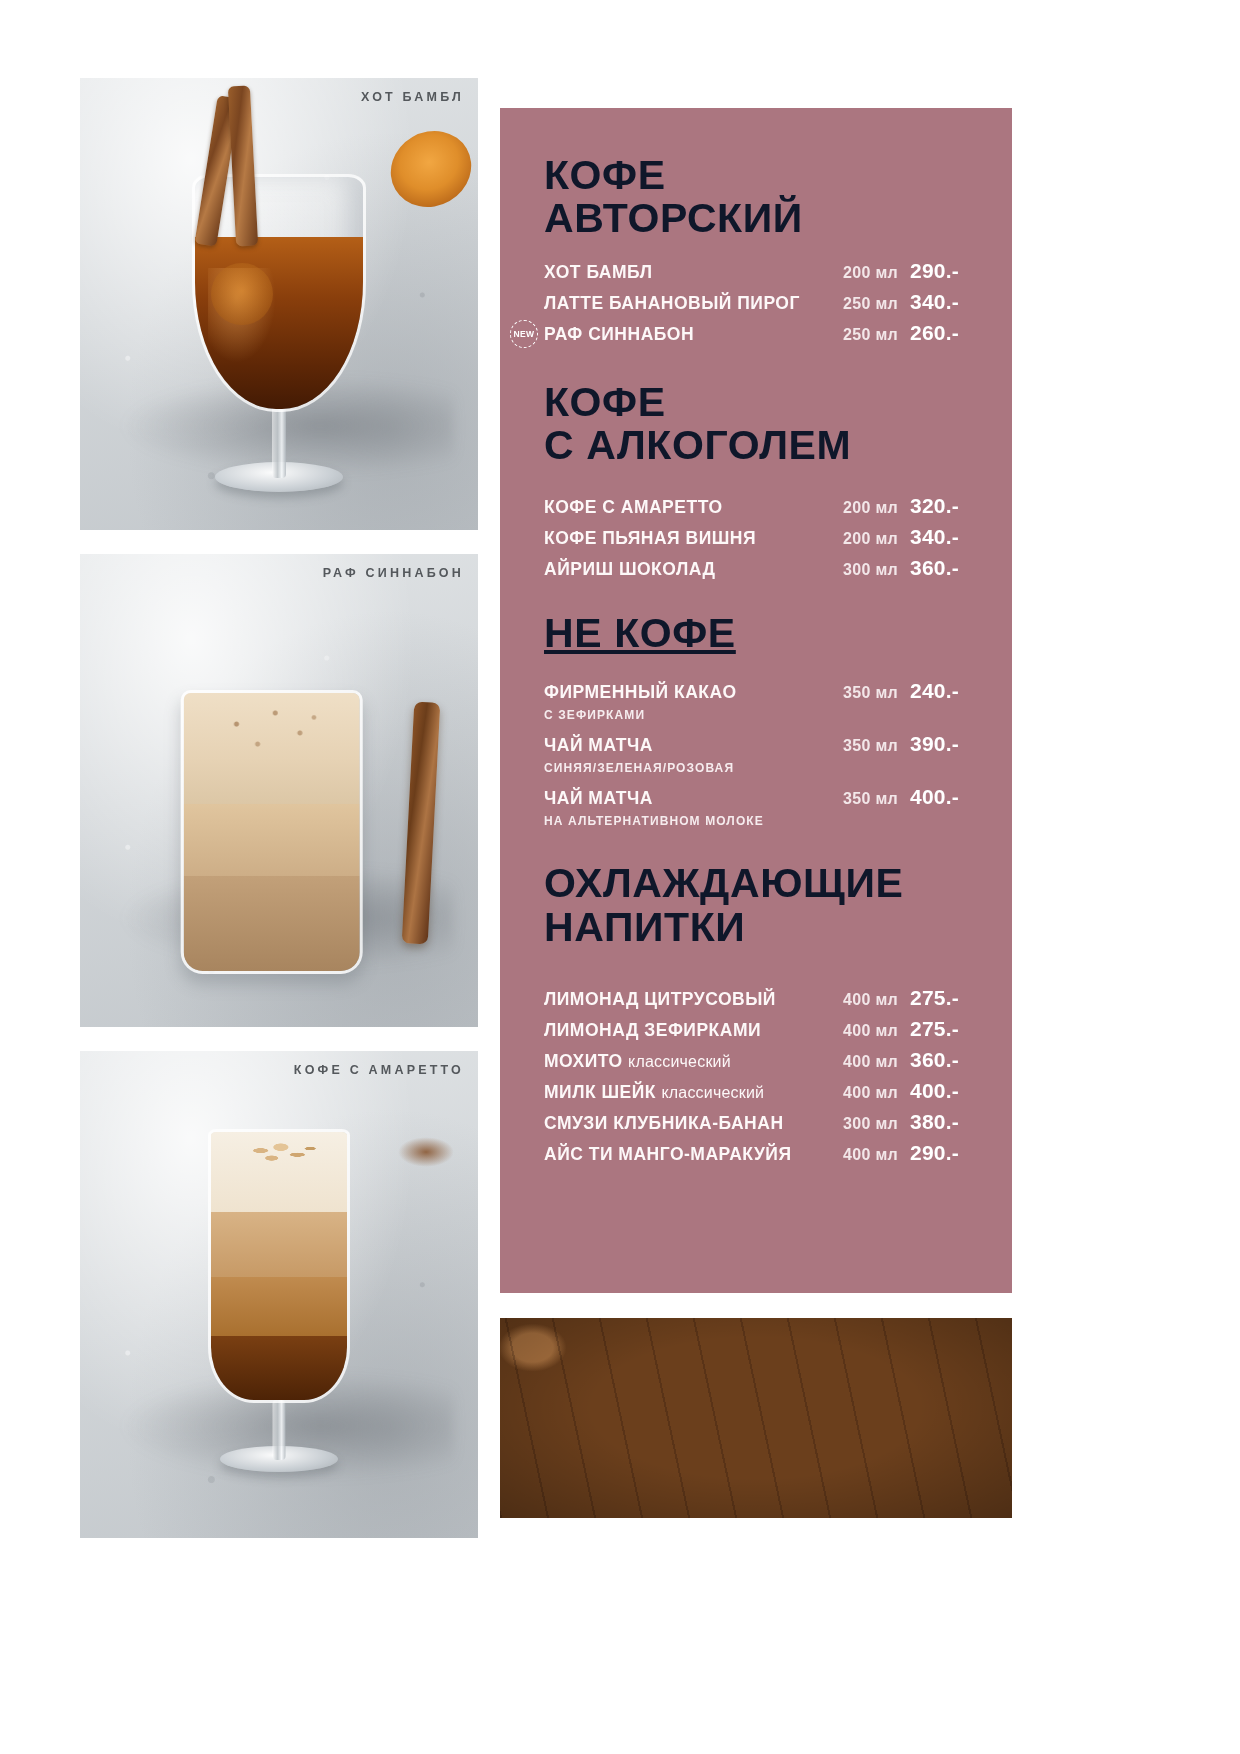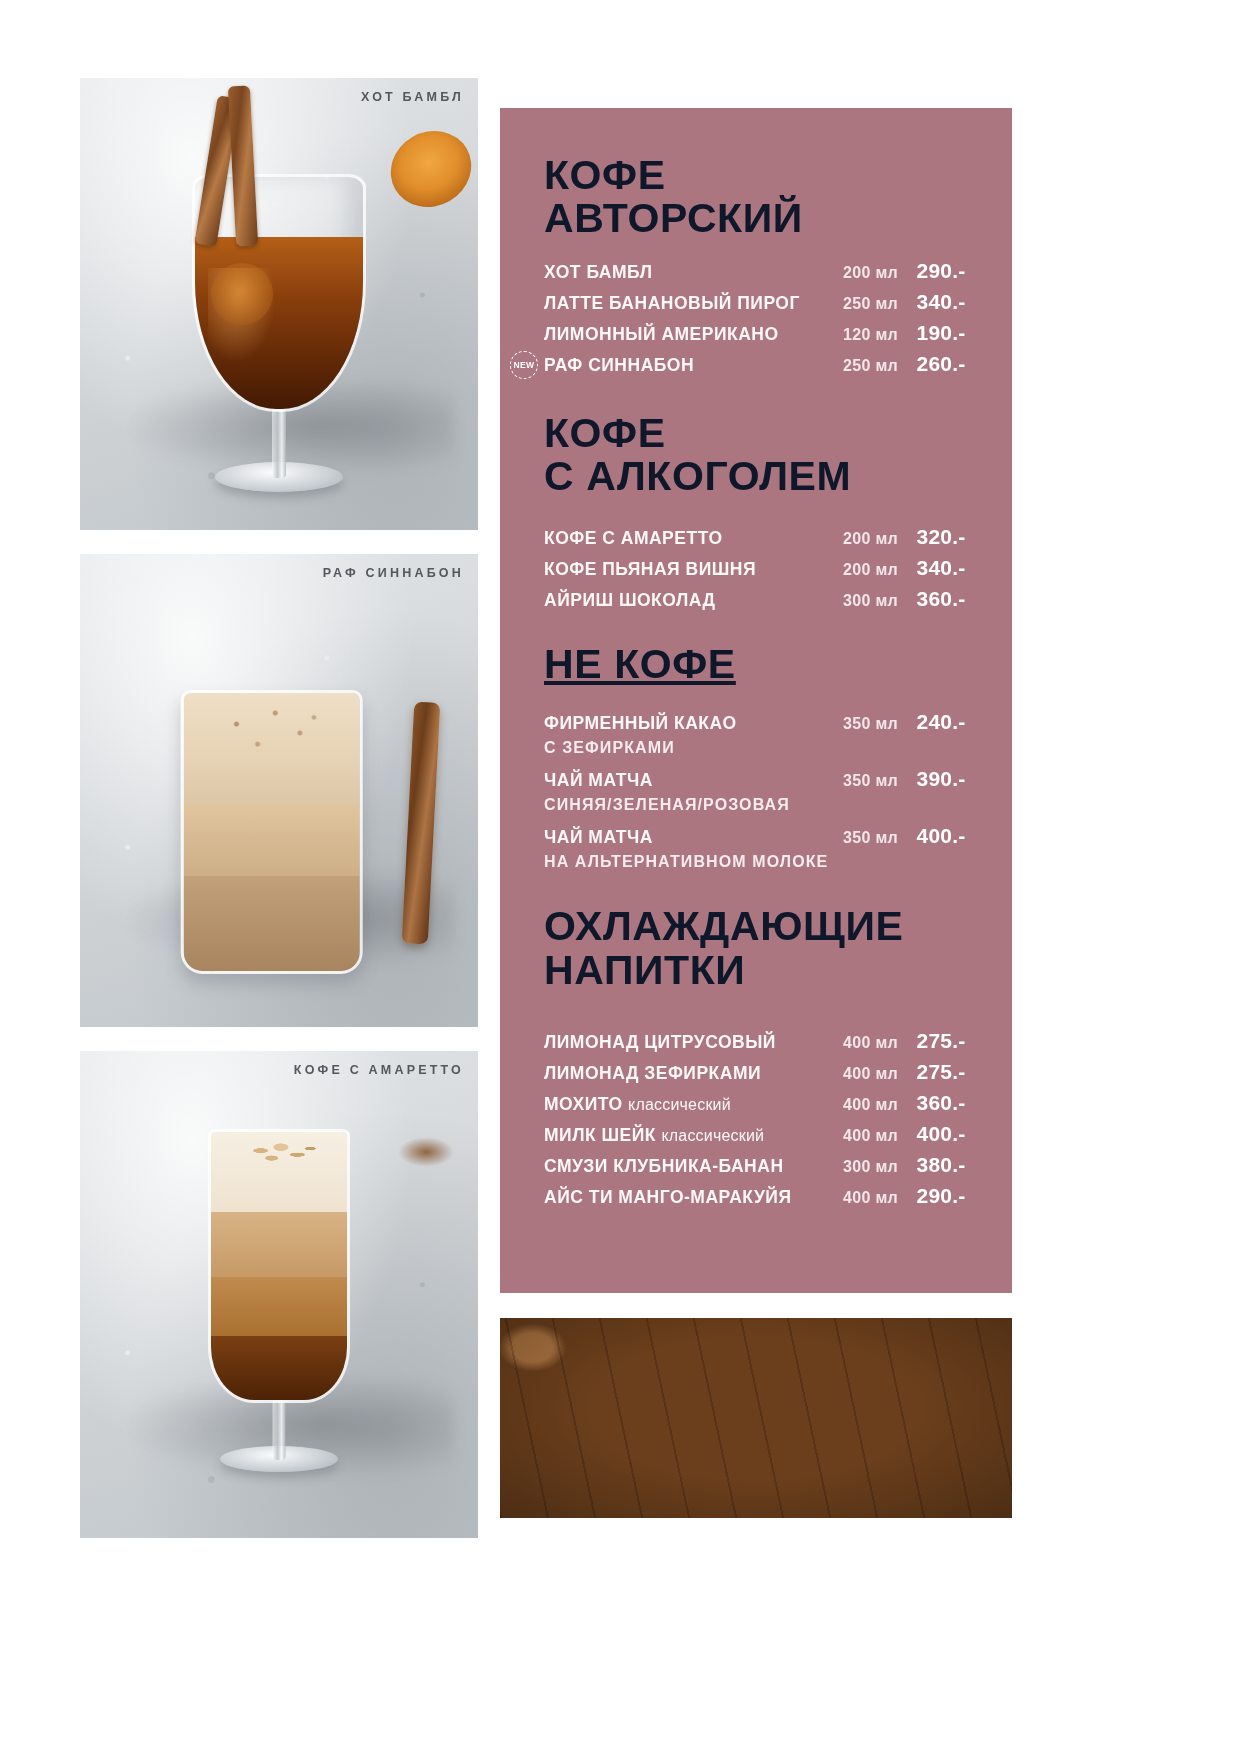--- a/index.html
+++ b/index.html
@@ -323,29 +323,29 @@
     flex: 0 0 auto;
     font-size: 16px;
     font-weight: 700;
     letter-spacing: .3px;
     color: #f3e7e9;
     margin: 0 12px 0 10px;
     white-space: nowrap;
   }
   .item-price {
     flex: 0 0 62px;
-    text-align: center;
+    text-align: left;
     font-size: 21px;
     font-weight: 700;
     letter-spacing: .2px;
     color: #ffffff;
     white-space: nowrap;
   }
   .item-sub {
-    font-size: 16px;
+    font-size: 12px;
     font-weight: 700;
     letter-spacing: 1.1px;
     color: #f6ecee;
     margin: -2px 0 10px 0;
   }
 
   .new-badge {
     position: absolute;
     left: -34px;
     top: -1px;
@@ -475,25 +475,20 @@
         <span class="item-name">ХОТ БАМБЛ</span>
         <span class="item-vol">200 мл</span>
         <span class="item-price">290.-</span>
       </li>
       <li class="item-row">
         <span class="item-name">ЛАТТЕ БАНАНОВЫЙ ПИРОГ</span>
         <span class="item-vol">250 мл</span>
         <span class="item-price">340.-</span>
       </li>
       <li class="item-row">
-        <span class="item-name">ЛИМОННЫЙ АМЕРИКАНО</span>
-        <span class="item-vol">120 мл</span>
-        <span class="item-price">190.-</span>
-      </li>
-      <li class="item-row">
         <span class="new-badge">NEW</span>
         <span class="item-name">РАФ СИННАБОН</span>
         <span class="item-vol">250 мл</span>
         <span class="item-price">260.-</span>
       </li>
     </ul>
 
     <h2 class="section-title sec-alco">КОФЕ
 С АЛКОГОЛЕМ</h2>
     <ul class="items">

